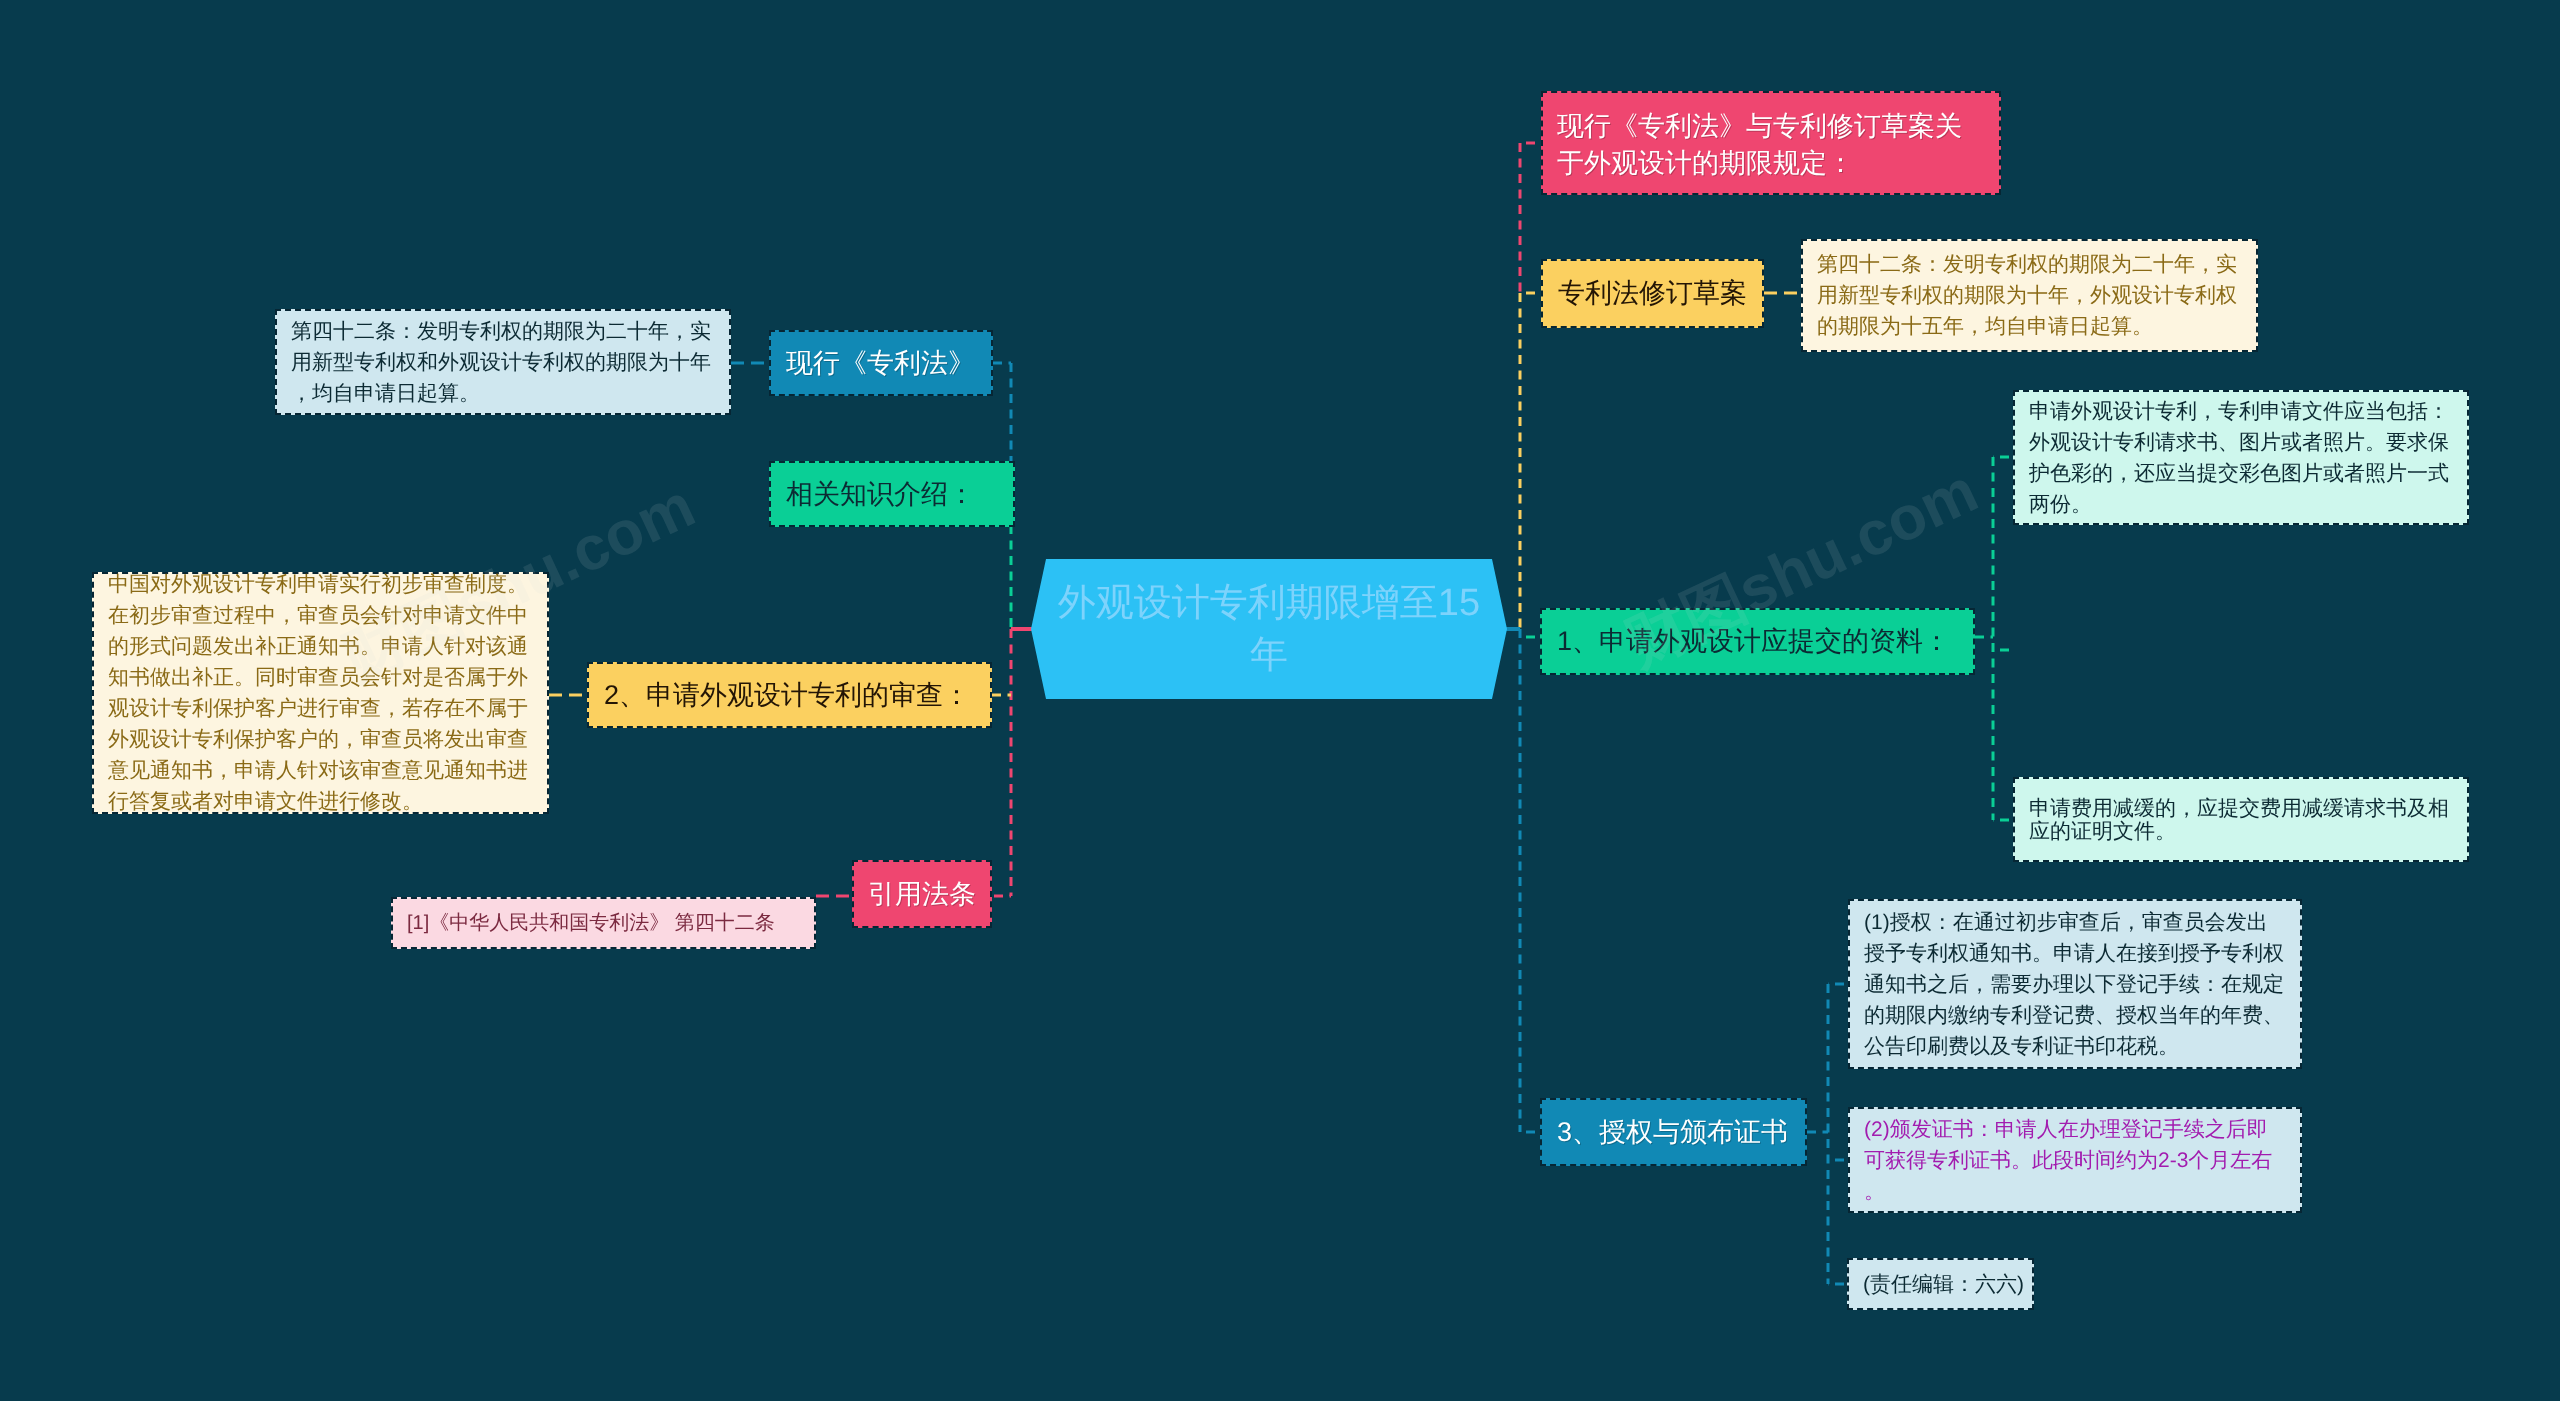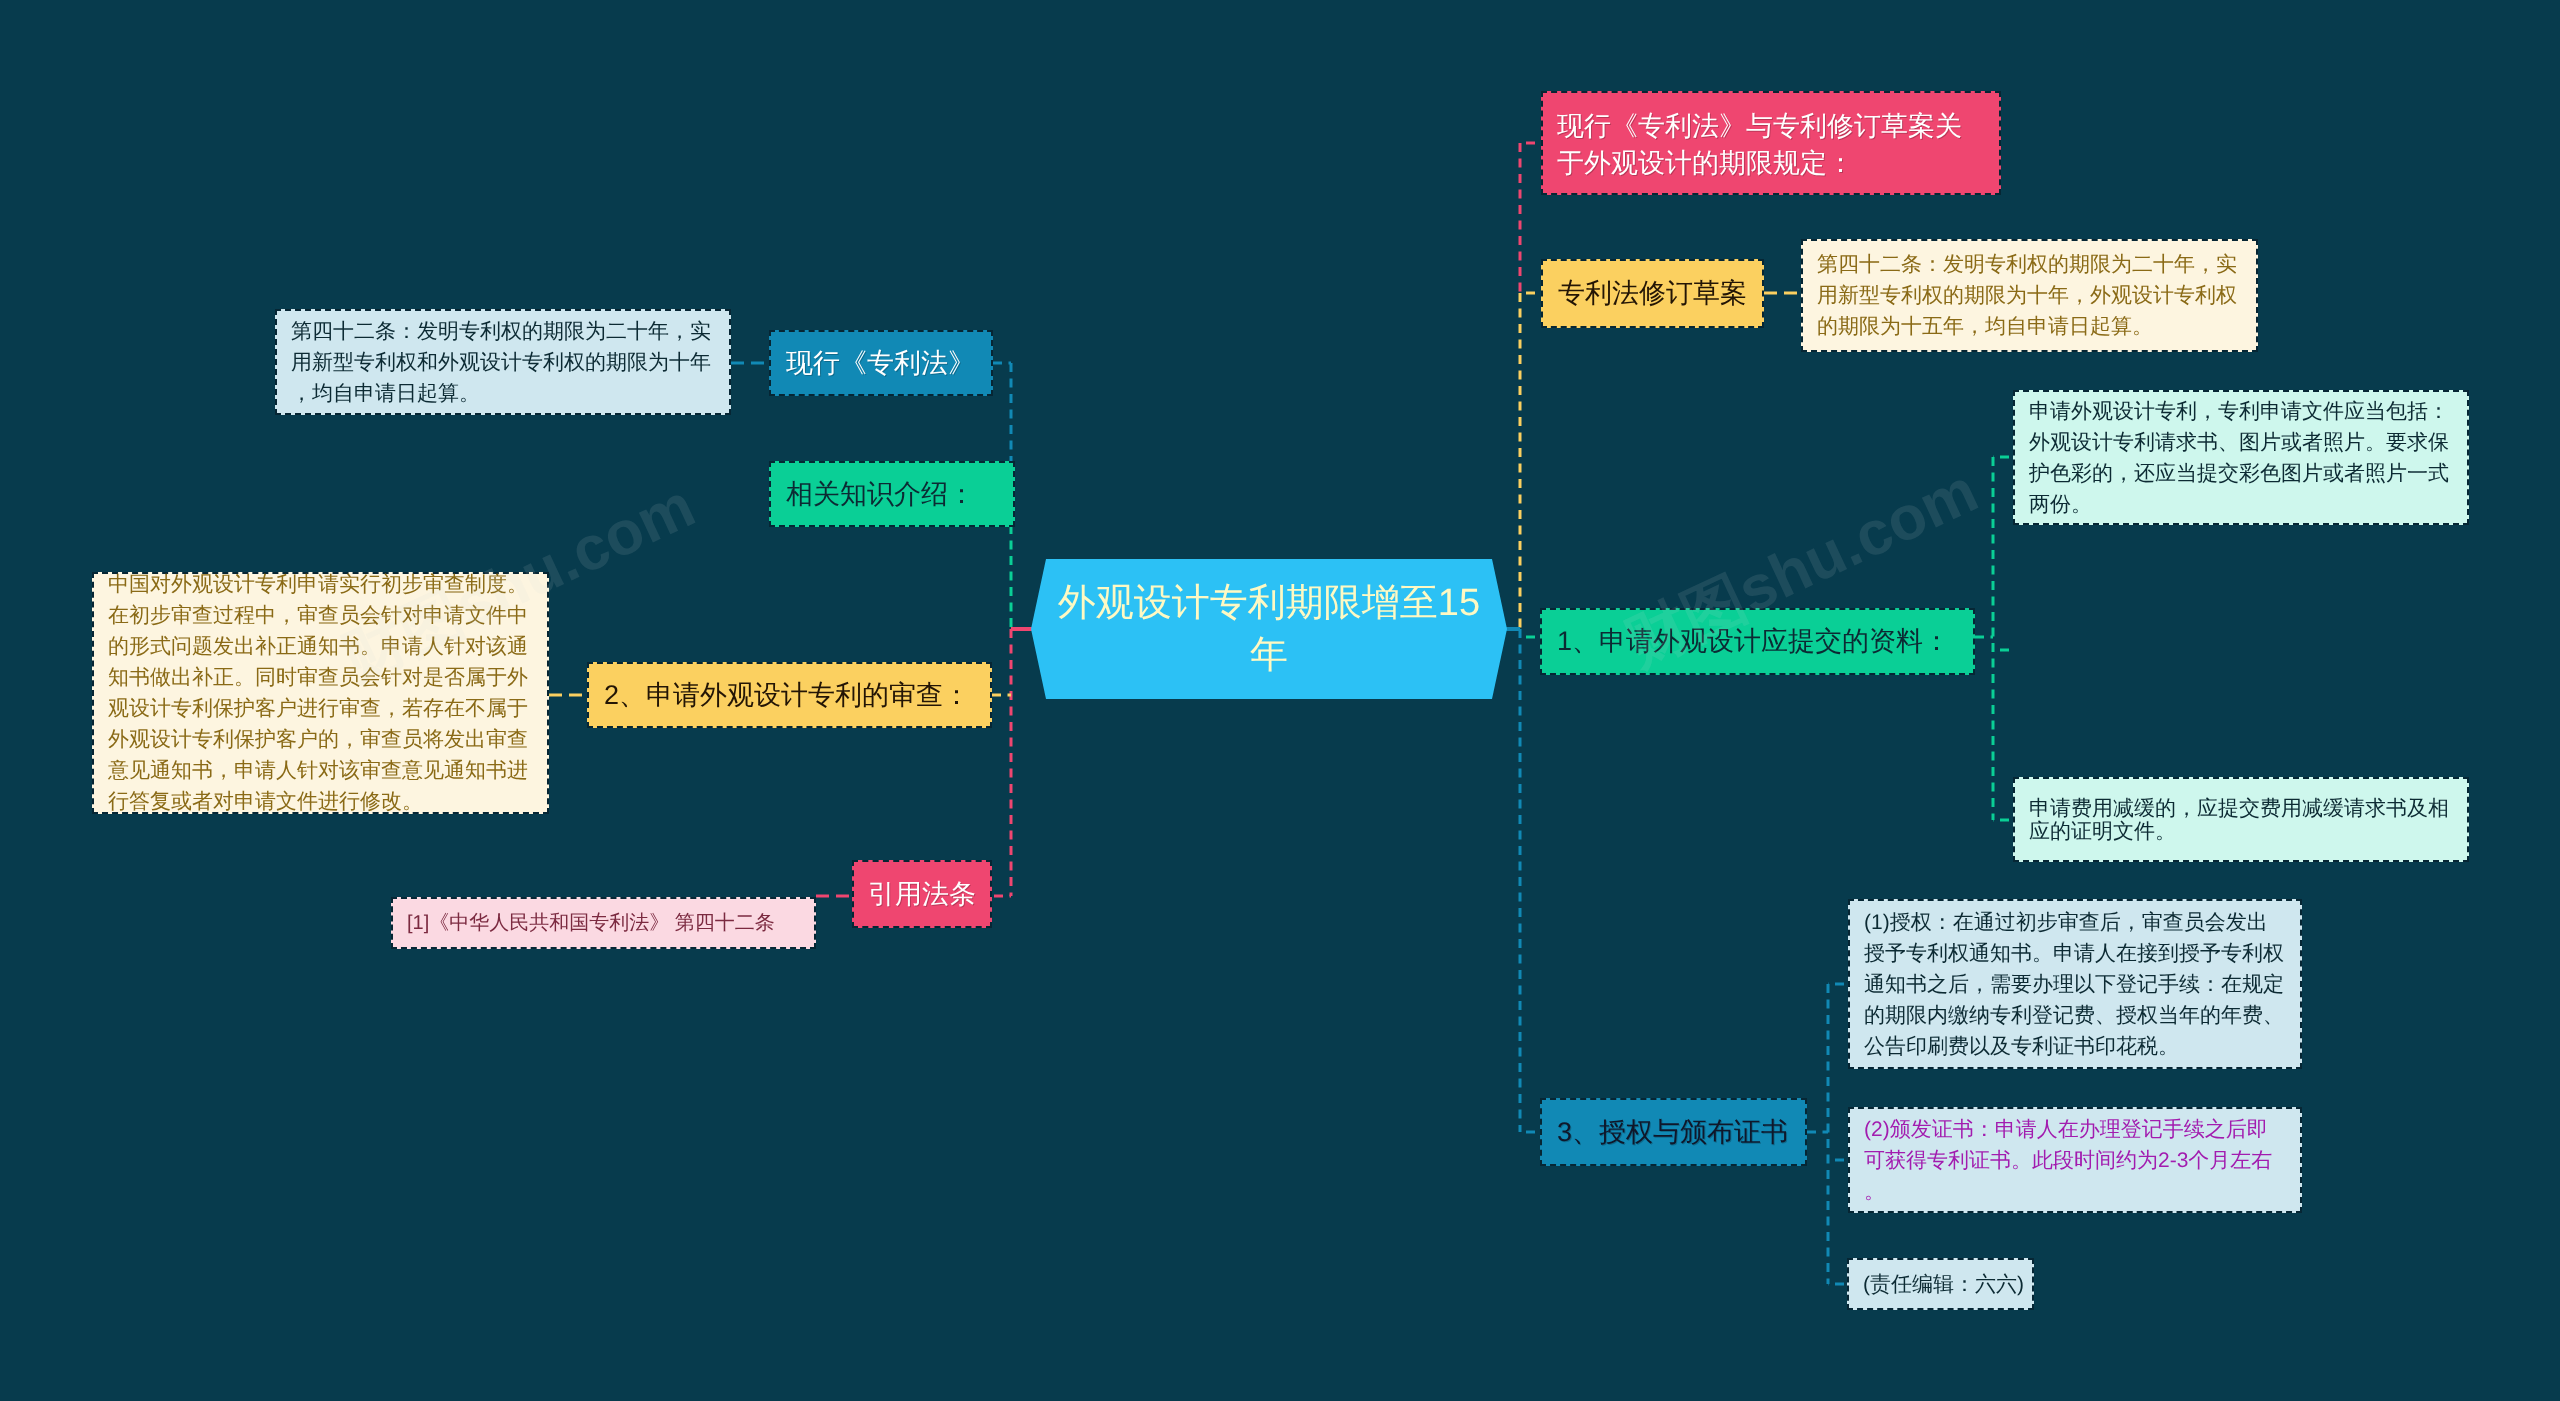--- a/index.html
+++ b/index.html
@@ -8,21 +8,21 @@
        font-family:"Liberation Sans",sans-serif;position:relative;
        -webkit-font-smoothing:antialiased;text-rendering:geometricPrecision;}
   .stage{position:absolute;left:0;top:0;width:2560px;height:1401px;overflow:hidden;}
   svg.wires{position:absolute;left:0;top:0;width:2560px;height:1401px;}
   .wm{position:absolute;color:rgba(210,218,220,.11);font-weight:700;white-space:nowrap;
       pointer-events:none;user-select:none;}
   .node{position:absolute;box-sizing:border-box;border:2px dashed;display:flex;align-items:center;line-break:anywhere;}
   .node > span{display:block;width:100%;}
   .dk > span{text-shadow:1px 1px 0 rgba(0,0,0,.22);}
   .hexlabel{position:absolute;display:flex;align-items:center;justify-content:center;
-            text-align:center;color:#fef9c3;}
+            text-align:center;color:#7dd3fc;}
 </style>
 </head>
 <body>
 
 <div class="stage">
   <svg class="wires" viewBox="0 0 2560 1401">
     <path d="M1011 363 L1011 494" stroke="#1189b5" stroke-width="3" fill="none" stroke-dasharray="9 6.5"></path>
     <path d="M1011 494 L1011 629" stroke="#0acf96" stroke-width="3" fill="none" stroke-dasharray="9 6.5"></path>
     <path d="M1011 629 L1011 896" stroke="#ef4670" stroke-width="3" fill="none" stroke-dasharray="9 6.5"></path>
     <path d="M993 363 L1011 363" stroke="#1189b5" stroke-width="3" fill="none" stroke-dasharray="9 6.5" stroke-dashoffset="0"></path>
@@ -94,21 +94,21 @@
   </div>
   <div class="node lt" style="left:1540px;top:608px;width:435px;height:67px;background:#0acf96;border-color:#062634;color:#0c2a33;font-size:27px;line-height:37px;padding:16px 15px;white-space:nowrap;">
     <span>1、申请外观设计应提交的资料：</span>
   </div>
   <div class="node lt" style="left:2013px;top:777px;width:456px;height:85px;background:#cef7ed;border-color:#062634;color:#0c2a33;font-size:21px;line-height:23px;padding:5px 14px;">
     <span>申请费用减缓的，应提交费用减缓请求书及相应的证明文件。</span>
   </div>
   <div class="node lt" style="left:1848px;top:899px;width:454px;height:170px;background:#cfe7ef;border-color:#062634;color:#0c2a33;font-size:21px;line-height:31px;padding:5px 14px;">
     <span>(1)授权：在通过初步审查后，审查员会发出授予专利权通知书。申请人在接到授予专利权通知书之后，需要办理以下登记手续：在规定的期限内缴纳专利登记费、授权当年的年费、公告印刷费以及专利证书印花税。</span>
   </div>
-  <div class="node dk" style="left:1540px;top:1098px;width:267px;height:68px;background:#1189b5;border-color:#062634;color:#0f172a;font-size:27px;line-height:37px;padding:0 15px;white-space:nowrap;">
+  <div class="node dk" style="left:1540px;top:1098px;width:267px;height:68px;background:#1189b5;border-color:#062634;color:#ffffff;font-size:27px;line-height:37px;padding:0 15px;white-space:nowrap;">
     <span>3、授权与颁布证书</span>
   </div>
   <div class="node lt" style="left:1848px;top:1107px;width:454px;height:106px;background:#cfe7ef;border-color:#062634;color:#a21caf;font-size:21px;line-height:31px;padding:5px 14px;">
     <span>(2)颁发证书：申请人在办理登记手续之后即可获得专利证书。此段时间约为2-3个月左右。</span>
   </div>
   <div class="node lt" style="left:1847px;top:1258px;width:187px;height:52px;background:#cfe7ef;border-color:#062634;color:#0c2a33;font-size:21px;line-height:31px;padding:0 14px;white-space:nowrap;">
     <span>(责任编辑：六六)</span>
   </div>
   <div class="wm" style="left:361px;top:627px;font-size:62px;line-height:66px;transform:rotate(-25deg);transform-origin:0 100%;">财图shu.com</div>
   <div class="wm" style="left:1644px;top:612px;font-size:62px;line-height:66px;transform:rotate(-25deg);transform-origin:0 100%;">财图shu.com</div>

